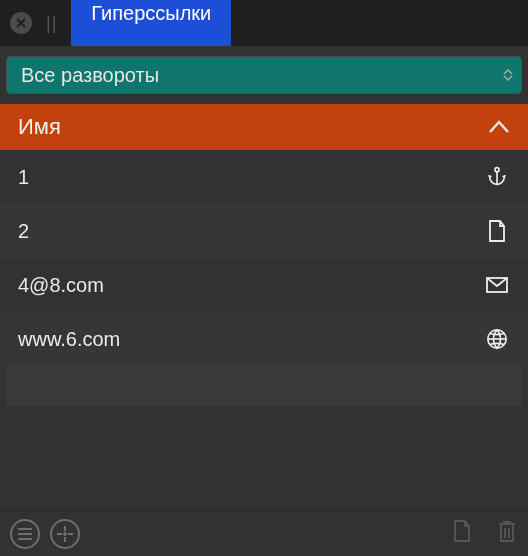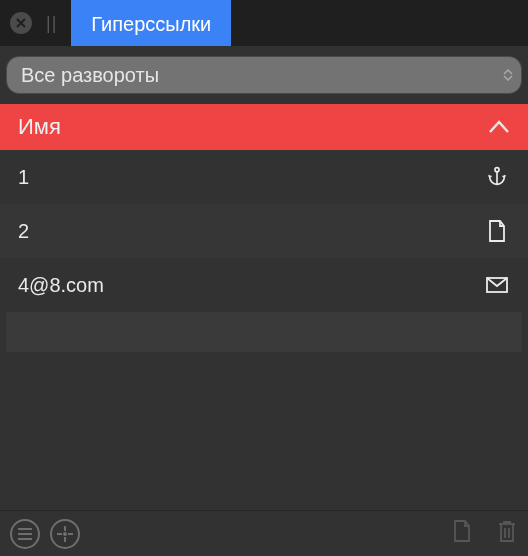--- a/index.html
+++ b/index.html
@@ -32,60 +32,60 @@
     margin-right: 14px;
   }
   .tabbar .sep {
     color: #575757;
     font-size: 18px;
     letter-spacing: 1px;
     margin-right: 14px;
   }
   .tab {
     height: 100%;
-    background: #3b82f6;
-    display: flex;
-    align-items: center;
+    background: #1d4ed8;
+    display: flex;
+    align-items: flex-start;
     padding: 0 20px;
     font-size: 20px;
     color: #ffffff;
     position: relative;
     border-top: 2px solid transparent;
   }
 
   
   .filters {
     background: #323232;
     padding: 10px 6px;
     display: flex;
     flex-direction: column;
     gap: 8px;
   }
   .select {
-    background: #737373;
+    background: #0f766e;
     border: 1px solid #4a4a4a;
-    border-radius: 13px;
+    border-radius: 4px;
     height: 38px;
     display: flex;
     align-items: center;
     justify-content: space-between;
     padding: 0 8px 0 14px;
     font-size: 20px;
     color: #e6e6e6;
   }
   .select .arrows {
     display: flex; flex-direction: column;
     color: #a8a8a8;
     line-height: 6px;
   }
   .select .arrows svg { display:block; }
 
   
   .list-header {
-    background: #ef4444;
+    background: #c2410c;
     height: 46px;
     display: flex;
     align-items: center;
     padding: 0 18px;
     justify-content: space-between;
     font-size: 22px;
     color: #f0f0f0;
   }
   .list-header .sort-icon svg { stroke: #e8e8e8; }
 
@@ -204,20 +204,32 @@
   <div class="row">
     <span>4@8.com</span>
     <span class="icon-slot">
       <svg width="24" height="18" viewBox="0 0 24 18" stroke-width="1.8">
         <rect x="2" y="2" width="20" height="14"></rect>
         <path d="M2 2 L12 10 L22 2"></path>
       </svg>
     </span>
   </div>
 
+  <div class="row">
+    <span>www.6.com</span>
+    <span class="icon-slot">
+      <svg width="22" height="22" viewBox="0 0 24 24" stroke-width="1.8">
+        <circle cx="12" cy="12" r="10"></circle>
+        <path d="M2 12 H22"></path>
+        <path d="M12 2 a15 15 0 0 1 0 20 a15 15 0 0 1 0 -20"></path>
+        <path d="M4 6 a14 6 0 0 0 16 0"></path>
+        <path d="M4 18 a14 6 0 0 1 16 0"></path>
+      </svg>
+    </span>
+  </div>
 
   <div class="spacer"></div>
   <div class="below-spacer"></div>
 </div>
 
 <div class="footer">
   <div class="fbtn">
     <svg width="16" height="12" viewBox="0 0 16 12">
         <path d="M1 1 H15 M1 6 H15 M1 11 H15" stroke-width="2"></path>
       </svg>

